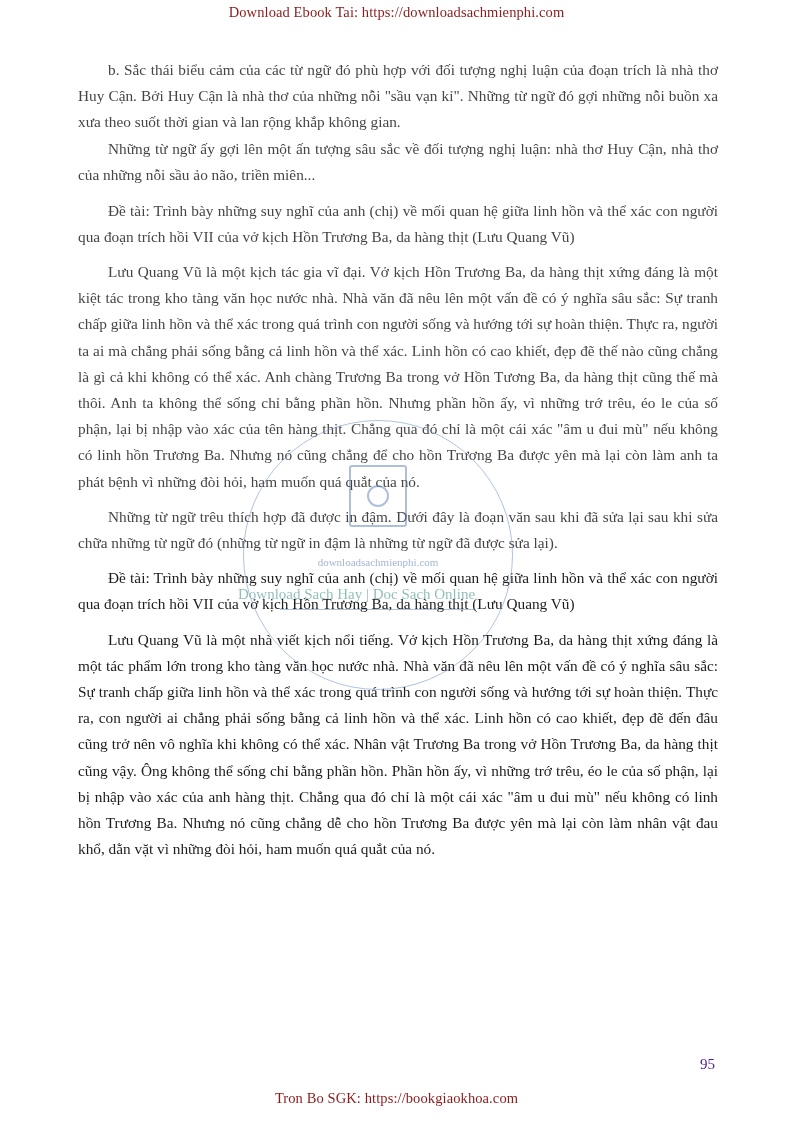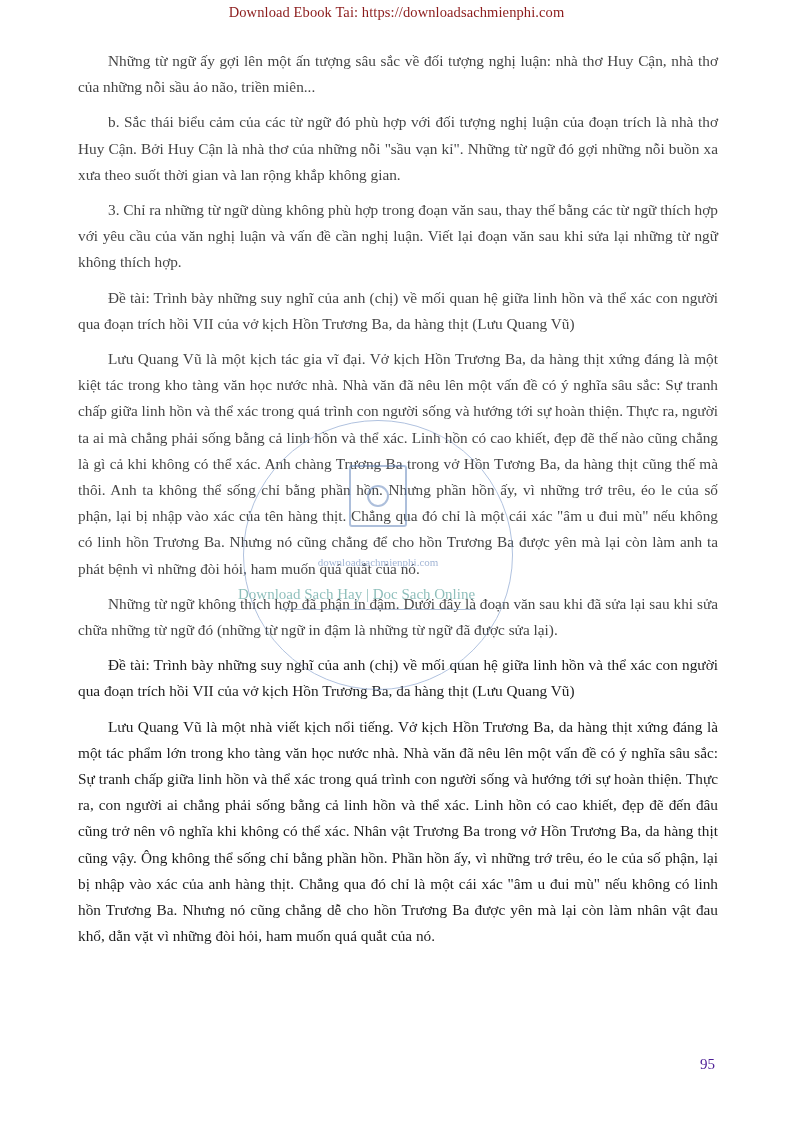--- a/index.html
+++ b/index.html
@@ -157,41 +157,41 @@
 </style>
 </head>
 <body>
 
 <div class="page">
 
   <div class="header-link">Download Ebook Tai: https://downloadsachmienphi.com</div>
 
   <div class="content">
 
+    <p class="blurry faded gap">b. Sắc thái biểu cảm của các từ ngữ đó phù hợp với đối tượng nghị luận của đoạn trích là nhà thơ Huy Cận. Bởi Huy Cận là nhà thơ của những nỗi "sầu vạn kỉ". Những từ ngữ đó gợi những nỗi buồn xa xưa theo suốt thời gian và lan rộng khắp không gian.</p>
+
     <p class="blurry faded">Những từ ngữ ấy gợi lên một ấn tượng sâu sắc về đối tượng nghị luận: nhà thơ Huy Cận, nhà thơ của những nỗi sầu ảo não, triền miên...</p>
 
-    <p class="blurry faded gap">b. Sắc thái biểu cảm của các từ ngữ đó phù hợp với đối tượng nghị luận của đoạn trích là nhà thơ Huy Cận. Bởi Huy Cận là nhà thơ của những nỗi "sầu vạn kỉ". Những từ ngữ đó gợi những nỗi buồn xa xưa theo suốt thời gian và lan rộng khắp không gian.</p>
-
-    <p class="blurry faded gap">3. Chỉ ra những từ ngữ dùng không phù hợp trong đoạn văn sau, thay thế bằng các từ ngữ thích hợp với yêu cầu của văn nghị luận và vấn đề cần nghị luận. Viết lại đoạn văn sau khi sửa lại những từ ngữ không thích hợp.</p>
 
     <p class="blurry faded gap">Đề tài: Trình bày những suy nghĩ của anh (chị) về mối quan hệ giữa linh hồn và thể xác con người qua đoạn trích hồi VII của vở kịch Hồn Trương Ba, da hàng thịt (Lưu Quang Vũ)</p>
 
     <p class="blurry faded gap">Lưu Quang Vũ là một kịch tác gia vĩ đại. Vở kịch Hồn Trương Ba, da hàng thịt xứng đáng là một kiệt tác trong kho tàng văn học nước nhà. Nhà văn đã nêu lên một vấn đề có ý nghĩa sâu sắc: Sự tranh chấp giữa linh hồn và thể xác trong quá trình con người sống và hướng tới sự hoàn thiện. Thực ra, người ta ai mà chẳng phải sống bằng cả linh hồn và thể xác. Linh hồn có cao khiết, đẹp đẽ thế nào cũng chẳng là gì cả khi không có thể xác. Anh chàng Trương Ba trong vở Hồn Tương Ba, da hàng thịt cũng thế mà thôi. Anh ta không thể sống chỉ bằng phần hồn. Nhưng phần hồn ấy, vì những trớ trêu, éo le của số phận, lại bị nhập vào xác của tên hàng thịt. Chẳng qua đó chỉ là một cái xác "âm u đui mù" nếu không có linh hồn Trương Ba. Nhưng nó cũng chẳng để cho hồn Trương Ba được yên mà lại còn làm anh ta phát bệnh vì những đòi hỏi, ham muốn quá quắt của nó.</p>
 
-    <p class="blurry faded gap">Những từ ngữ không thích hợp đã phận in đậm. Dưới đây là đoạn văn sau khi đã sửa lại sau khi sửa chữa những từ ngữ đó (những từ ngữ in đậm là những từ ngữ đã được sửa lại).</p>
+    <p class="blurry faded gap">Những từ ngữ trêu thích hợp đã được in đậm. Dưới đây là đoạn văn sau khi đã sửa lại sau khi sửa chữa những từ ngữ đó (những từ ngữ in đậm là những từ ngữ đã được sửa lại).</p>
 
     <p class="gap">Đề tài: Trình bày những suy nghĩ của anh (chị) về mối quan hệ giữa linh hồn và thể xác con người qua đoạn trích hồi VII của vở kịch Hồn Trương Ba, da hàng thịt (Lưu Quang Vũ)</p>
 
     <p class="gap">Lưu Quang Vũ là một nhà viết kịch nổi tiếng. Vở kịch Hồn Trương Ba, da hàng thịt xứng đáng là một tác phẩm lớn trong kho tàng văn học nước nhà. Nhà văn đã nêu lên một vấn đề có ý nghĩa sâu sắc: Sự tranh chấp giữa linh hồn và thể xác trong quá trình con người sống và hướng tới sự hoàn thiện. Thực ra, con người ai chẳng phải sống bằng cả linh hồn và thể xác. Linh hồn có cao khiết, đẹp đẽ đến đâu cũng trở nên vô nghĩa khi không có thể xác. Nhân vật Trương Ba trong vở Hồn Trương Ba, da hàng thịt cũng vậy. Ông không thể sống chỉ bằng phần hồn. Phần hồn ấy, vì những trớ trêu, éo le của số phận, lại bị nhập vào xác của anh hàng thịt. Chẳng qua đó chỉ là một cái xác "âm u đui mù" nếu không có linh hồn Trương Ba. Nhưng nó cũng chẳng dễ cho hồn Trương Ba được yên mà lại còn làm nhân vật đau khổ, dằn vặt vì những đòi hỏi, ham muốn quá quắt của nó.</p>
 
   </div>
 
   <div class="stamp">
     <div class="stamp-inner"></div>
     <div class="stamp-url">downloadsachmienphi.com</div>
     <div class="stamp-sub">Download Sach Hay | Doc Sach Online</div>
     <div class="stamp-rule"></div>
   </div>
 
   <div class="page-number">95</div>
 
+  <div class="footer-link">Tron Bo SGK: https://bookgiaokhoa.com</div>
 
 </div>
 
 </body></html>

